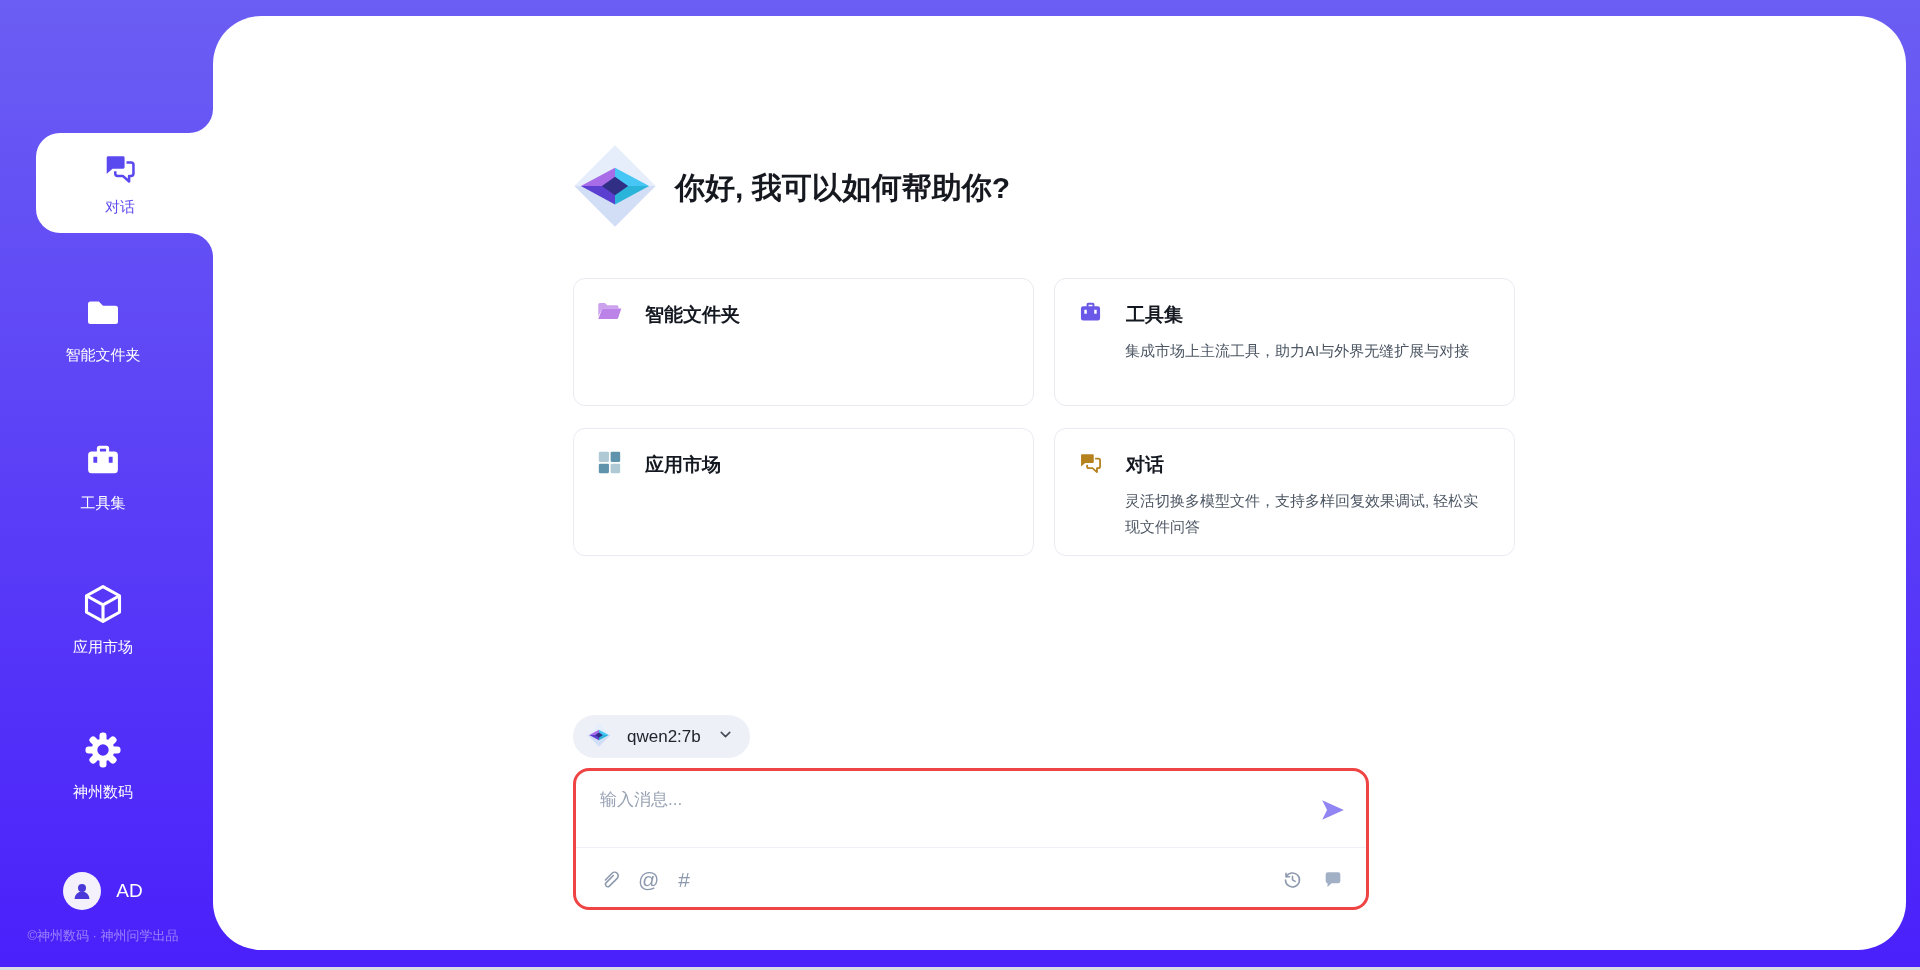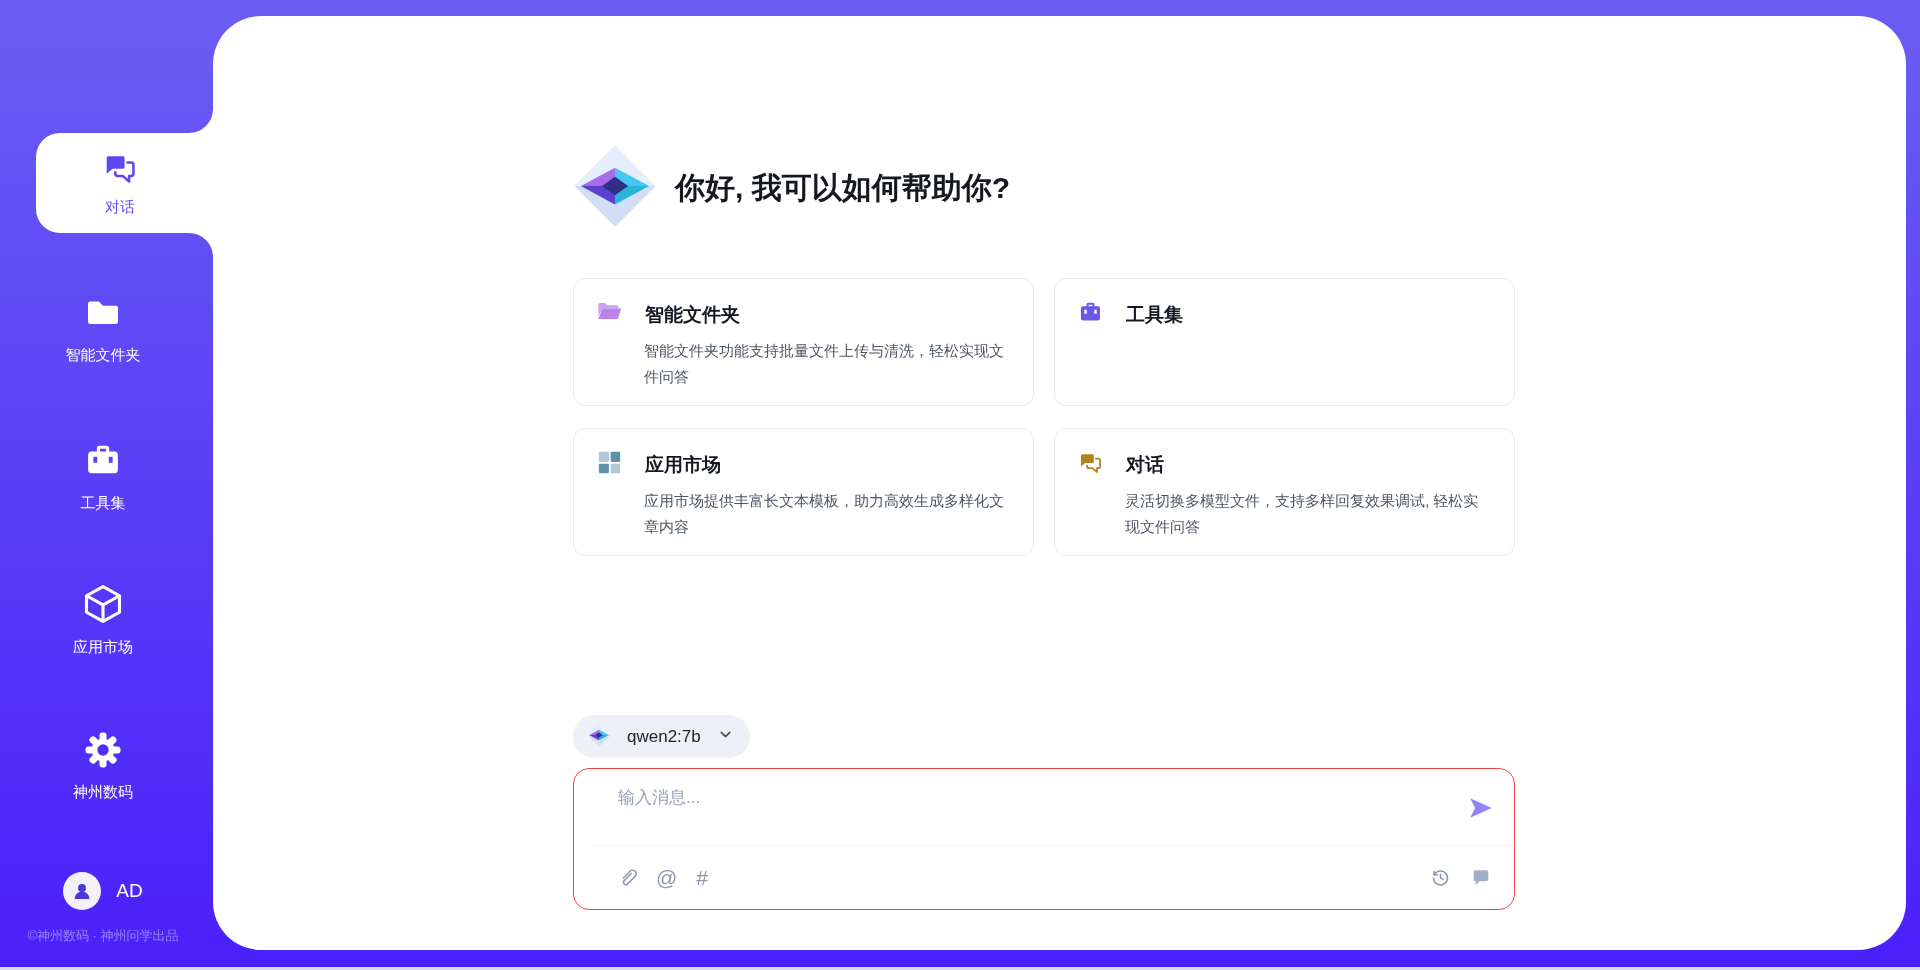--- a/index.html
+++ b/index.html
@@ -75,22 +75,22 @@
   .card-desc{margin-left:48px;margin-top:8px;font-size:15px;line-height:1.75;color:#4c5663;}
 
   .model-pill{
     position:absolute;left:360px;top:699px;height:43px;
     display:inline-flex;align-items:center;gap:16px;padding:0 16px 0 14px;
     background:#eef0f8;border-radius:22px;cursor:pointer;
   }
   .model-name{font-size:17px;color:#20242e;}
 
   .composer{
-    position:absolute;left:360px;top:752px;width:942px;height:142px;
-    background:#fff;border:1px solid #ef4444;border-radius:16px;padding-left:20px;
+    position:absolute;left:360px;top:752px;width:796px;height:142px;
+    background:#fff;border:3px solid #ef4444;border-radius:16px;
   }
   .composer textarea{
     display:block;width:100%;height:76px;border:none;outline:none;resize:none;
     padding:17px 60px 0 24px;font-family:inherit;font-size:17px;color:#2a3140;background:transparent;
   }
   .composer textarea::placeholder{color:#97a1b3;}
   .composer-divider{border:none;border-top:1px solid #eef0f5;margin:0;}
   .composer-bottom{height:63px;display:flex;align-items:center;padding:0 22px 0 22px;gap:19px;color:var(--muted-icon);}
   .composer-bottom .spacer{flex:1;}
   .tool-btn{display:flex;align-items:center;justify-content:center;cursor:pointer;color:#8d99ae;}
@@ -123,49 +123,48 @@
     <div class="card">
       <div class="card-head">
         <span style="color: rgb(187, 130, 232);">
           <svg width="27" height="27" viewBox="0 0 48 48">
             <path d="M4 10 a3 3 0 0 1 3 -3 h9 l4 4 h17 a3 3 0 0 1 3 3 v3 H11 l-7 14 z" fill="currentColor" opacity="0.75"></path>
             <path d="M11 17 h34 l-5.6 16.6 a3 3 0 0 1 -2.8 2 H4 z" fill="currentColor"></path>
           </svg>
         </span>
         <span class="card-title">智能文件夹</span>
       </div>
-      <div class="card-desc">智能文件夹功能支持批量文件上传与清洗，轻松实现文件问答</div>
     </div>
 
     <div class="card">
       <div class="card-head">
         <span style="color: rgb(106, 88, 232);">
           <svg width="27" height="27" viewBox="0 0 48 48">
             <path fill="currentColor" fill-rule="evenodd" d="M17 13 v-3.5 a3 3 0 0 1 3 -3 h8 a3 3 0 0 1 3 3 V13 h6 a4 4 0 0 1 4 4 v17 a4 4 0 0 1 -4 4 H11 a4 4 0 0 1 -4 -4 V17 a4 4 0 0 1 4 -4 z M20.5 13 h7 v-3 h-7 z M13 19 h4.4 v7 H13 z M30.6 19 H35 v7 h-4.4 z"></path>
           </svg>
         </span>
         <span class="card-title">工具集</span>
       </div>
+      <div class="card-desc">集成市场上主流工具，助力AI与外界无缝扩展与对接</div>
     </div>
 
     <div class="card">
       <div class="card-head">
         <span style="color: rgb(95, 147, 171);">
           <svg width="27" height="27" viewBox="0 0 48 48">
             <g fill="currentColor">
               <rect x="5" y="5" width="18" height="18" rx="2" opacity="0.5"></rect>
               <rect x="26" y="5" width="17" height="18" rx="2"></rect>
               <rect x="5" y="26" width="18" height="17" rx="2"></rect>
               <rect x="26" y="26" width="17" height="17" rx="2" opacity="0.5"></rect>
             </g>
           </svg>
         </span>
         <span class="card-title">应用市场</span>
       </div>
-      <div class="card-desc">应用市场提供丰富长文本模板，助力高效生成多样化文章内容</div>
     </div>
 
     <div class="card">
       <div class="card-head">
         <span style="color: rgb(181, 130, 30);">
           <svg width="27" height="27" viewBox="0 0 48 48">
             <path d="M21 17 h17 a3 3 0 0 1 3 3 v11 a3 3 0 0 1 -3 3 h-2.5 v7 l-8 -7 H21 a3 3 0 0 1 -3 -3 v-3" fill="none" stroke="currentColor" stroke-width="3.2" stroke-linejoin="round"></path>
             <path d="M6 11 a3 3 0 0 1 3 -3 h19 a3 3 0 0 1 3 3 v12 a3 3 0 0 1 -3 3 H15 l-9 8 z" fill="currentColor" stroke="#ffffff" stroke-width="2.4"></path>
           </svg>
         </span>

